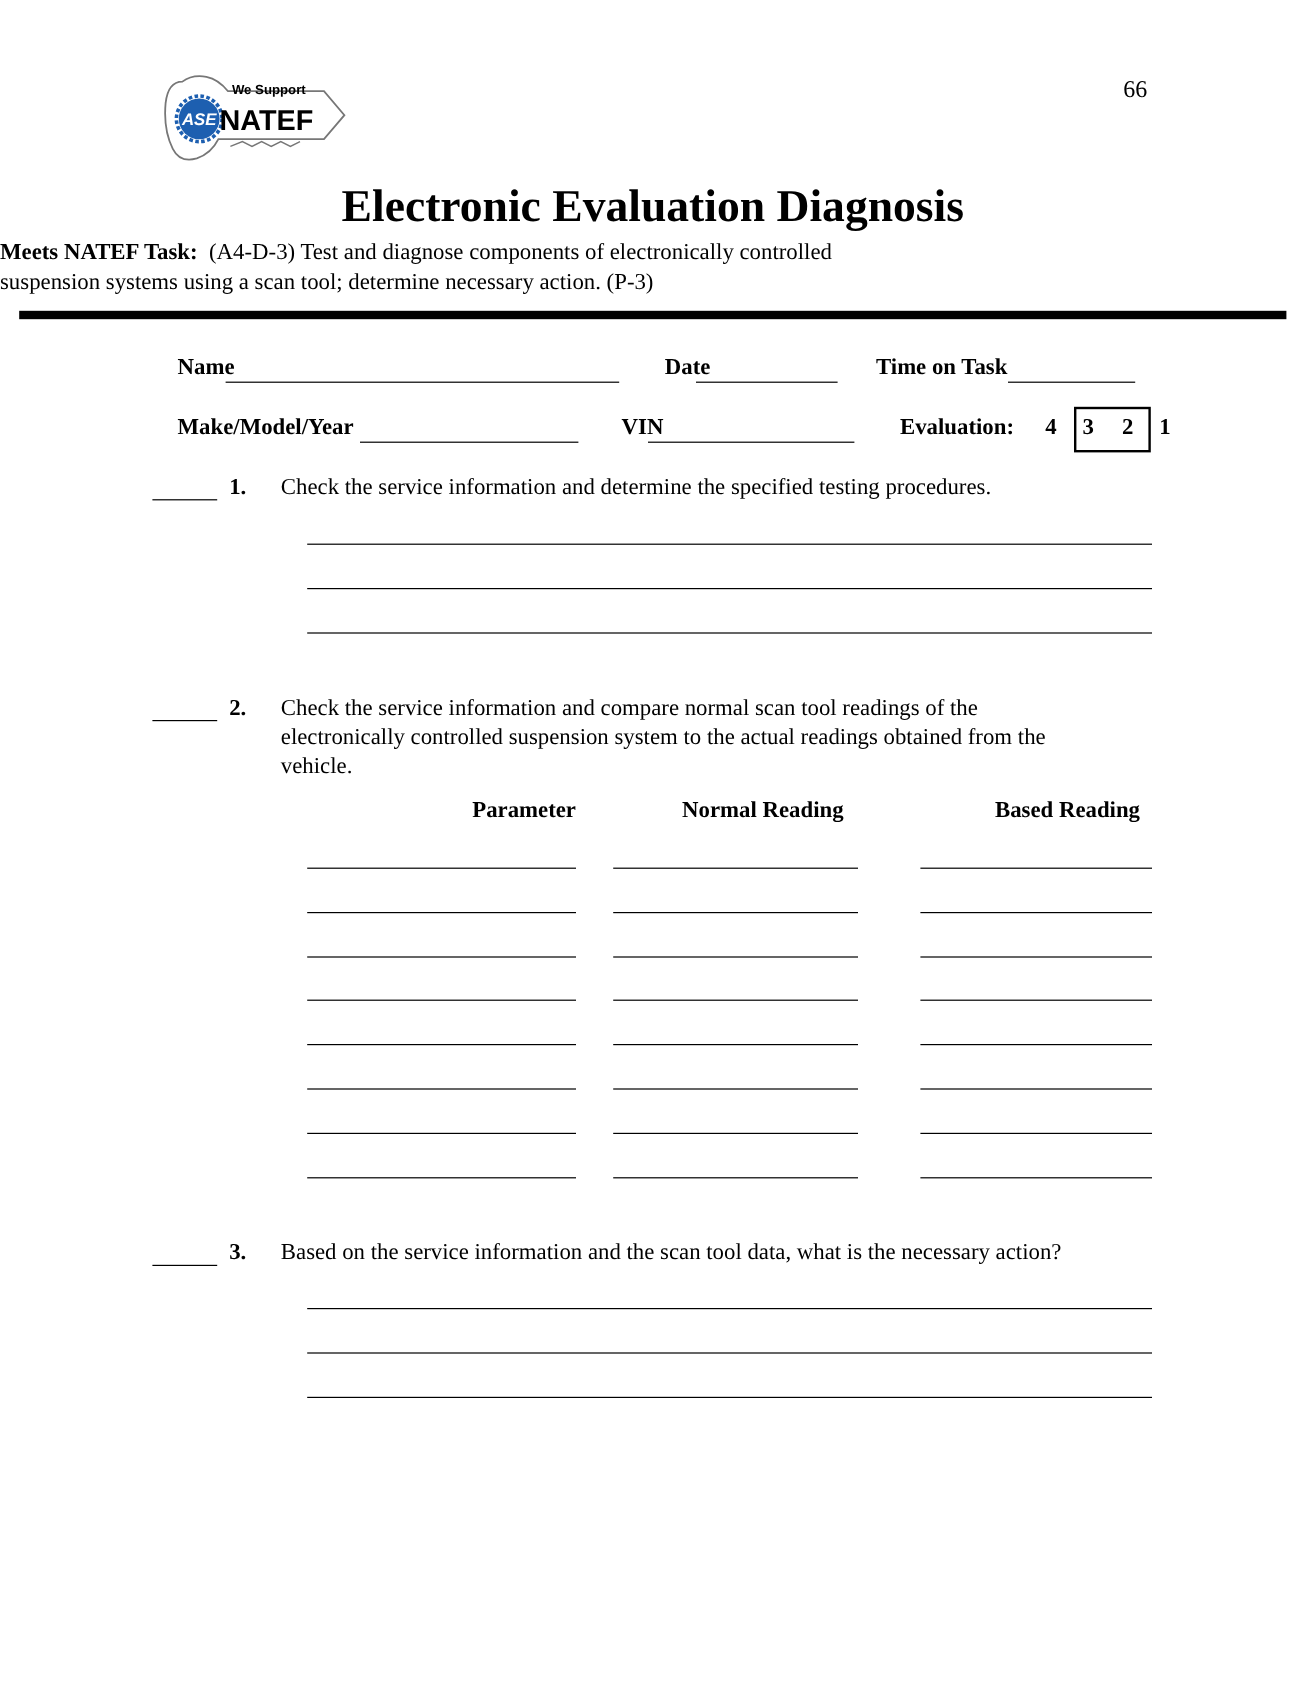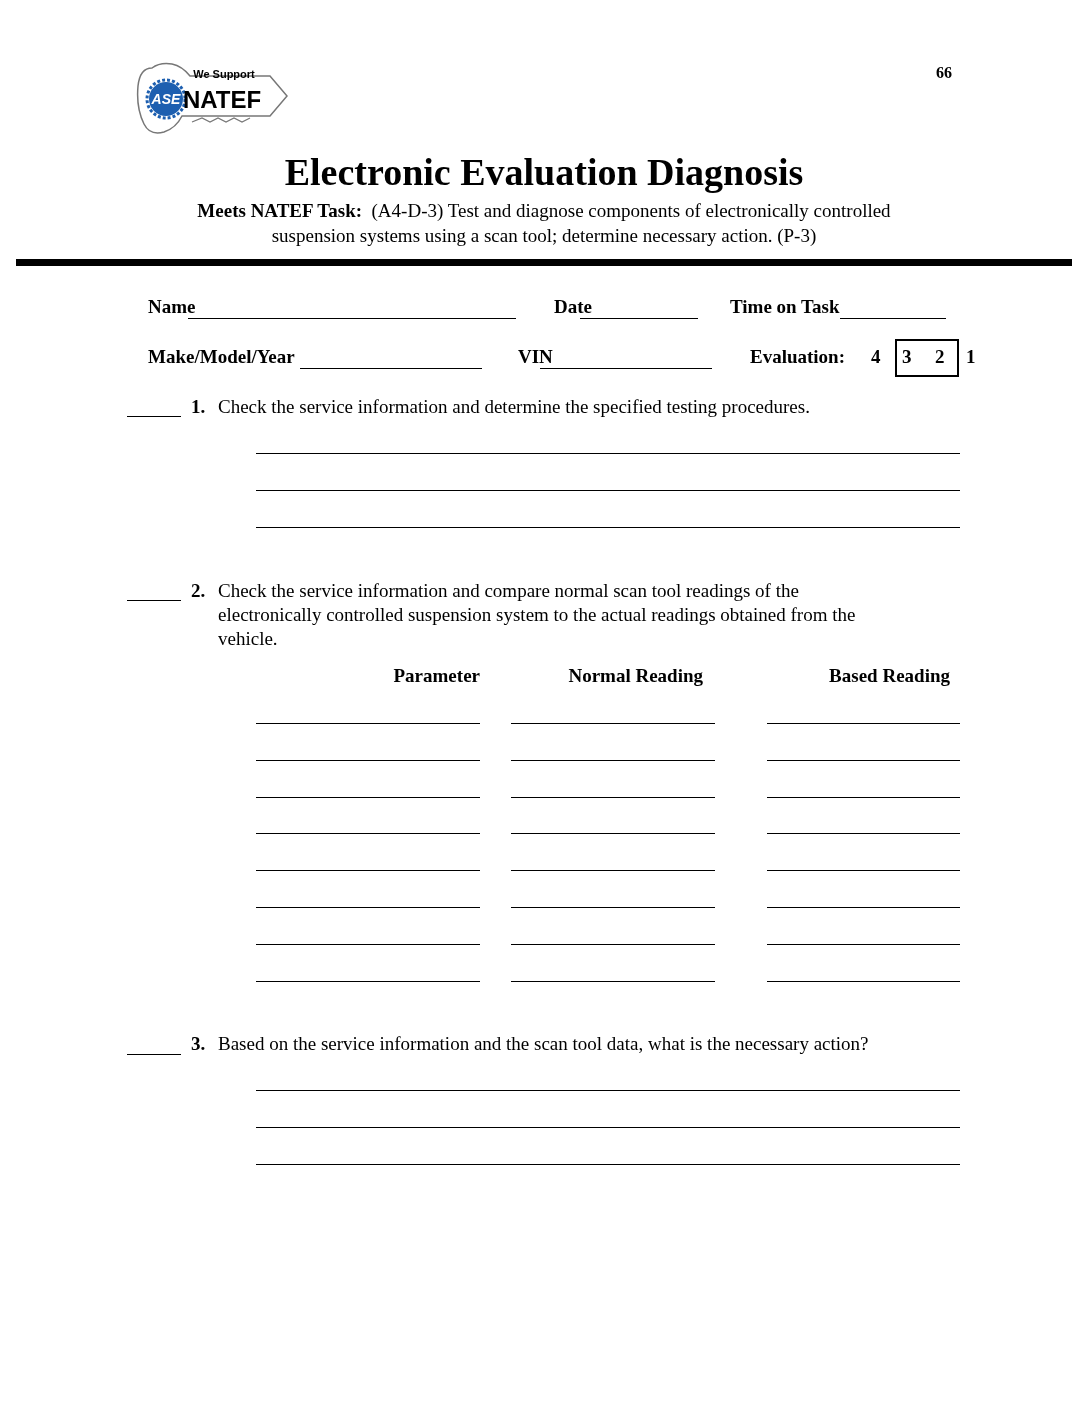--- a/index.html
+++ b/index.html
@@ -1,27 +1,27 @@
 <!DOCTYPE html>
 <html><head>
 <meta charset="utf-8">
 <style>
   html, body { margin:0; padding:0; background:#fff; }
   body { width:1088px; height:1408px; position:relative; font-family:"Liberation Serif", serif; color:#000; overflow:hidden; }
   .abs { position:absolute; }
-  .page-num { left:936px; top:64px; font-weight:bold; font-size:16px; }
+  .page-num { left:936px; top:64px; font-weight:normal; font-size:20px; }
   .logo { left:132px; top:58px; width:160px; height:82px; }
   .title { left:0; width:1088px; top:150px; text-align:center; font-weight:bold; font-size:38px; }
-  .task { left:0; width:1088px; top:198px; text-align:center; font-size:19px; line-height:25px; }
+  .task { left:0; width:1088px; top:198px; text-align:left; font-size:19px; line-height:25px; }
   .task b { font-weight:bold; }
   .rule { left:16px; top:259px; width:1056px; height:7px; background:#000; }
   .lbl { font-weight:bold; font-size:19px;margin-left:21px; }
   .blank { border-bottom:1.5px solid #000; height:0; }
   .qline { border-bottom:1.5px solid #000; height:0; }
-  .qtext { font-size:19px; line-height:24px; }
+  .qtext { font-size:19px; line-height:24px;margin-left:16px; }
   .qnum { font-weight:bold; font-size:19px; }
   .colhead { font-weight:bold; font-size:19px; text-align:right; }
   .eval-box { left:895px; top:339px; width:64px; height:38px; border:2px solid #000; box-sizing:border-box; }
 </style>
 </head>
 <body>
 
 <div class="abs page-num">66</div>
 
 <div class="abs logo">

